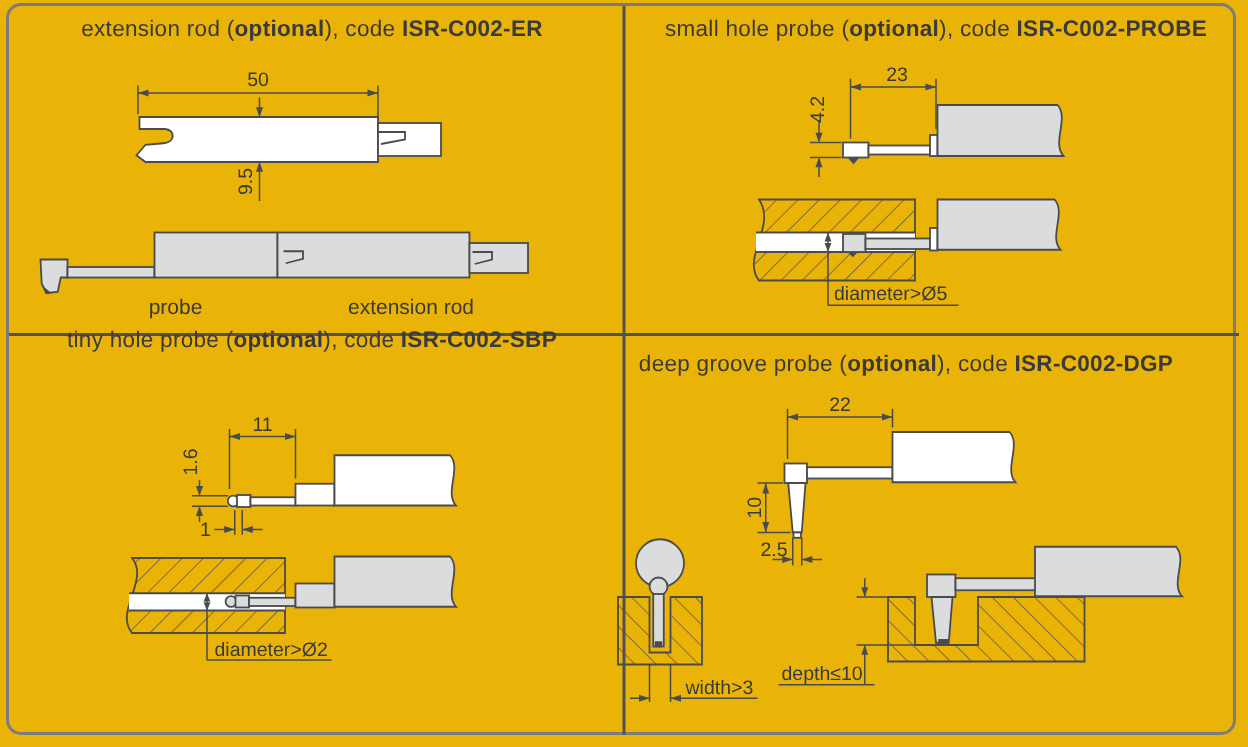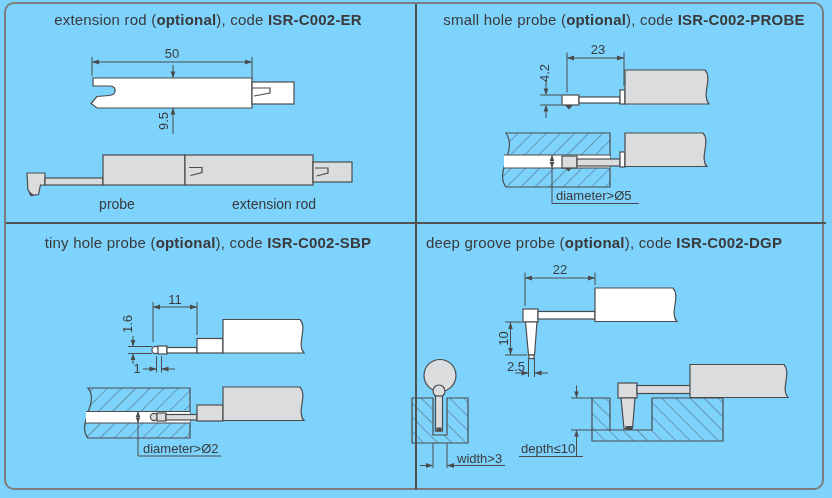--- a/index.html
+++ b/index.html
@@ -1,16 +1,16 @@
 <!DOCTYPE html>
 <html><head>
 <meta charset="utf-8">
 <style>
   html,body{margin:0;padding:0;background:#fff;}
-  #canvas{position:relative;width:832px;height:498px;background:#7dd3fc;overflow:hidden;
+  #canvas{position:relative;width:832px;height:498px;background:#eab308;overflow:hidden;
           font-family:"Liberation Sans",sans-serif;}
   .frame{position:absolute;left:4px;top:2px;width:820px;height:488px;
          border:2px solid #7c7c7c;border-radius:10px;box-sizing:border-box;}
   .vdivider{position:absolute;left:415px;top:4px;width:2px;height:486px;background:#515254;}
   .hdivider{position:absolute;left:6px;top:222px;width:820px;height:2px;background:#515254;}
   .quad{position:absolute;}
   .q-title{position:absolute;left:0;top:11px;width:100%;text-align:center;
            font-size:15px;color:#3a3a3c;letter-spacing:.2px;}
   .q-title .b{font-weight:bold;}
   .quad svg{position:absolute;left:0;top:0;}
@@ -119,21 +119,21 @@
         <line class="dl" x1="552" y1="155" x2="552" y2="168"></line>
         <polygon class="ah" points="552,155 549.7,161 554.3,161"></polygon>
         <polygon class="ah" points="552,168 549.7,162 554.3,162"></polygon>
         <line class="dl" x1="552" y1="168" x2="552" y2="203.5"></line>
         <line class="dl" x1="552" y1="203.5" x2="639" y2="203.5"></line>
         <text class="ann" x="556" y="200">diameter&gt;Ø5</text>
       </g>
     </svg>
   </div>
 
-  <div class="quad" style="left:0;top:223px;width:416px;height:275px;">
+  <div class="quad" style="left:0;top:207px;width:416px;height:275px;">
     <div class="q-title">
       <span>tiny hole probe (</span><span class="b">optional</span><span>), code </span><span class="b">ISR-C002-SBP</span>
     </div>
     <svg width="416" height="275" viewBox="0 223 416 275">
       <defs>
         <pattern id="hB" patternUnits="userSpaceOnUse" width="10" height="10" patternTransform="rotate(45)">
           <line x1="0" y1="0" x2="0" y2="10" stroke="#4a4b4d" stroke-width="0.9"></line>
         </pattern>
       </defs>
       <g>

